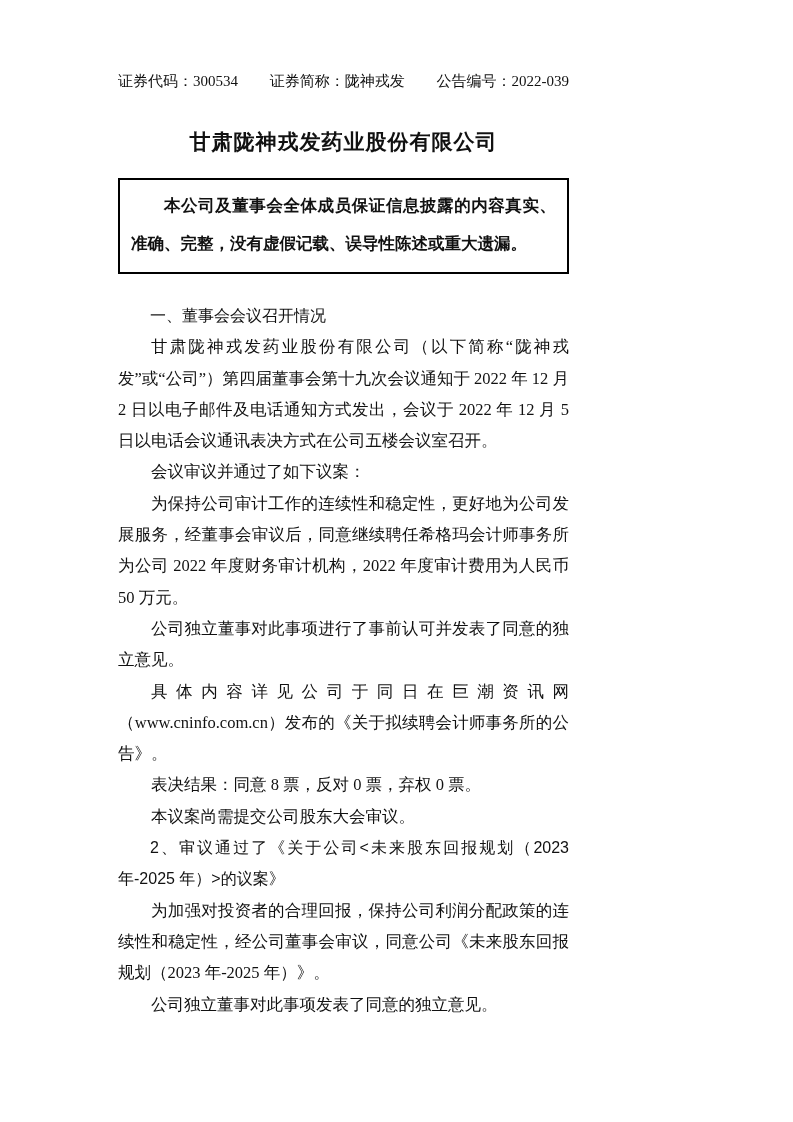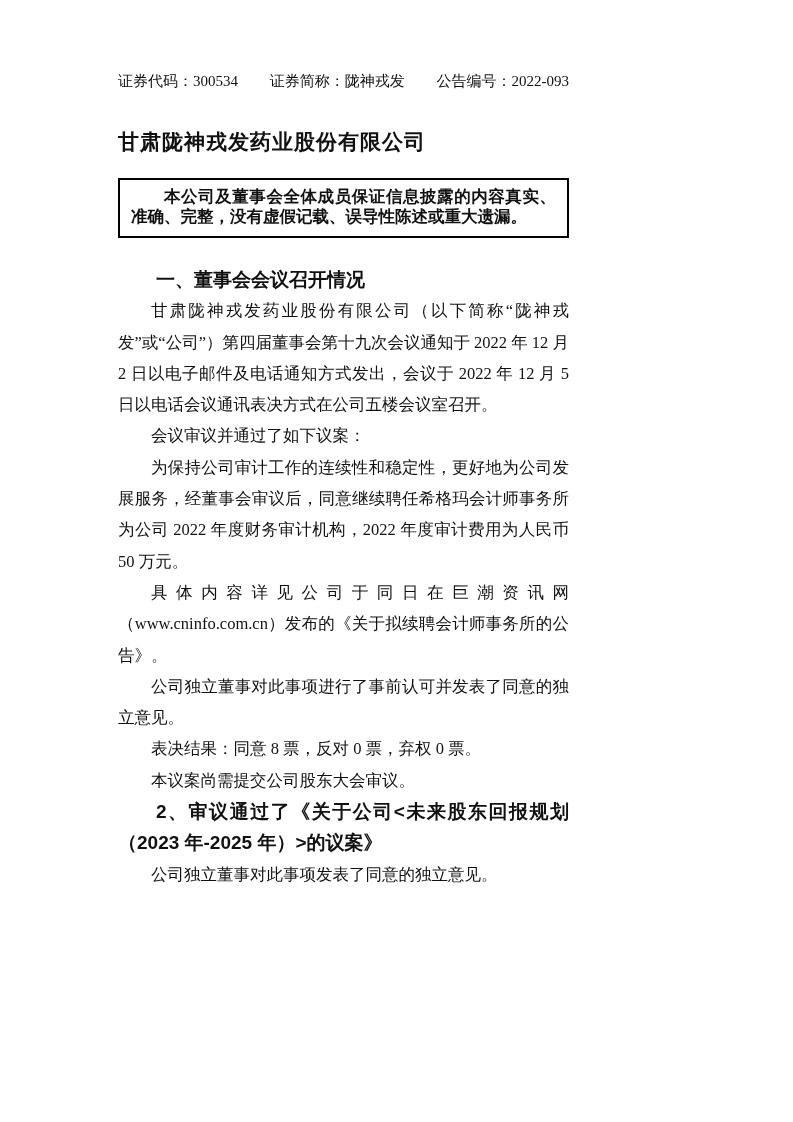--- a/index.html
+++ b/index.html
@@ -21,80 +21,82 @@
   .header-row {
     display: flex;
     justify-content: space-between;
     align-items: baseline;
     font-size: 15px;
     line-height: 22px;
     white-space: nowrap;
   }
   .title-block {
     margin-top: 30px;
+    text-align: center;
     font-weight: bold;
     font-size: 21px;
     line-height: 41px;
     letter-spacing: 1px;
   }
   .disclaimer-box {
     margin-top: 15px;
     border: 2px solid #000000;
     padding: 7px 11px 9px 11px;
     box-sizing: border-box;
   }
   .disclaimer-box p {
     margin: 0;
     font-weight: bold;
     font-size: 16.5px;
-    line-height: 20px;
+    line-height: 38px;
     text-indent: 2em;
     text-align: justify;
   }
   .doc-body {
     margin-top: 26px;
     font-size: 16.5px;
     line-height: 31.3px;
   }
   .doc-body p {
     margin: 0;
     text-indent: 2em;
     text-align: justify;
   }
   .doc-body p.bold {
-    font-weight: bold;
+    font-weight: normal;
     font-family: "Liberation Sans", "DejaVu Sans", sans-serif;
-    font-size: 19px;
+    font-size: 16px;
   }
 </style>
 </head>
 <body>
 
 <div class="page">
 
   <div class="header-row">
     <span>证券代码：300534</span>
     <span>证券简称：陇神戎发</span>
-    <span>公告编号：2022-093</span>
+    <span>公告编号：2022-039</span>
   </div>
 
   <div class="title-block">
     <div>甘肃陇神戎发药业股份有限公司</div>
   </div>
 
   <div class="disclaimer-box">
     <p>本公司及董事会全体成员保证信息披露的内容真实、准确、完整，没有虚假记载、误导性陈述或重大遗漏。</p>
   </div>
 
   <div class="doc-body">
     <p class="bold">一、董事会会议召开情况</p>
     <p>甘肃陇神戎发药业股份有限公司（以下简称“陇神戎发”或“公司”）第四届董事会第十九次会议通知于 2022 年 12 月 2 日以电子邮件及电话通知方式发出，会议于 2022 年 12 月 5 日以电话会议通讯表决方式在公司五楼会议室召开。</p>
     <p>会议审议并通过了如下议案：</p>
     <p>为保持公司审计工作的连续性和稳定性，更好地为公司发展服务，经董事会审议后，同意继续聘任希格玛会计师事务所为公司 2022 年度财务审计机构，2022 年度审计费用为人民币 50 万元。</p>
+    <p>公司独立董事对此事项进行了事前认可并发表了同意的独立意见。</p>
     <p>具体内容详见公司于同日在巨潮资讯网（www.cninfo.com.cn）发布的《关于拟续聘会计师事务所的公告》。</p>
-    <p>公司独立董事对此事项进行了事前认可并发表了同意的独立意见。</p>
     <p>表决结果：同意 8 票，反对 0 票，弃权 0 票。</p>
     <p>本议案尚需提交公司股东大会审议。</p>
     <p class="bold">2、审议通过了《关于公司&lt;未来股东回报规划（2023 年-2025 年）&gt;的议案》</p>
+    <p>为加强对投资者的合理回报，保持公司利润分配政策的连续性和稳定性，经公司董事会审议，同意公司《未来股东回报规划（2023 年-2025 年）》。</p>
     <p>公司独立董事对此事项发表了同意的独立意见。</p>
   </div>
 
 </div>
 
 </body></html>

